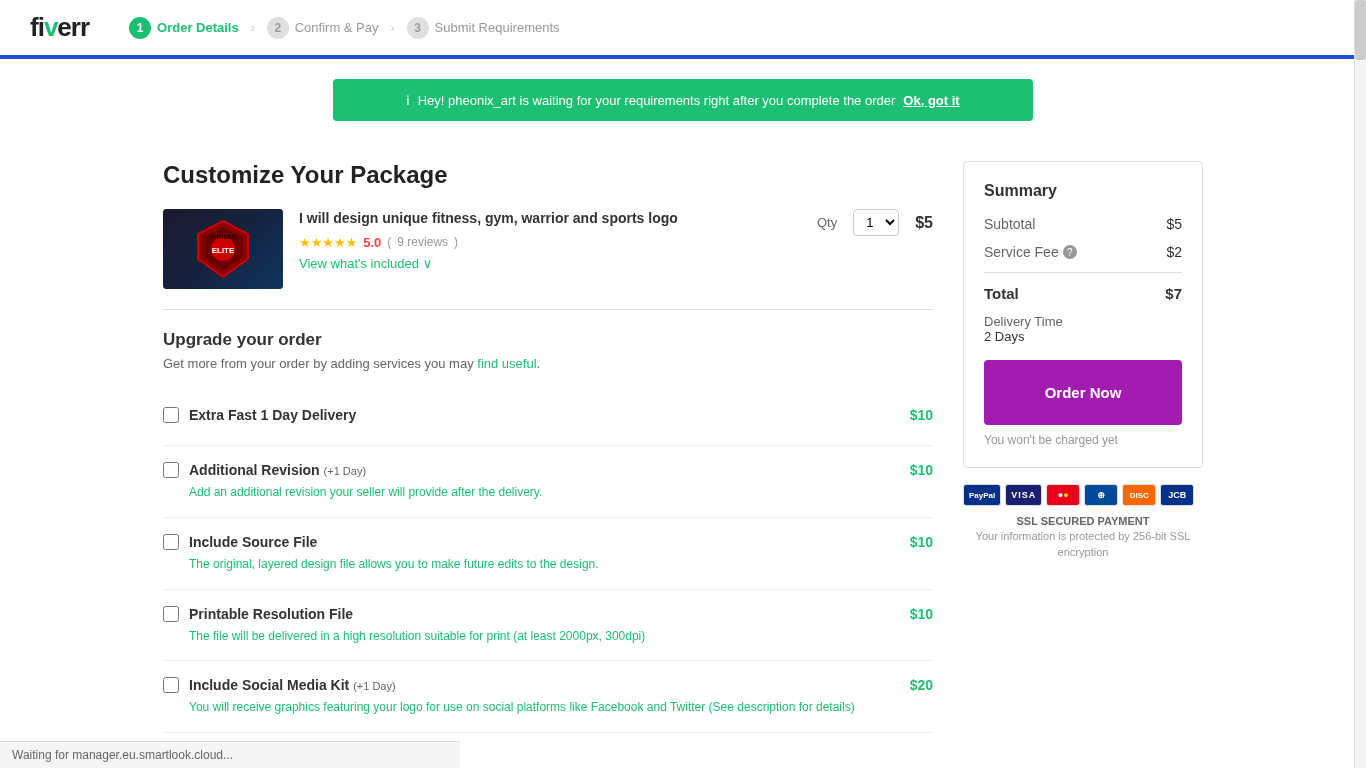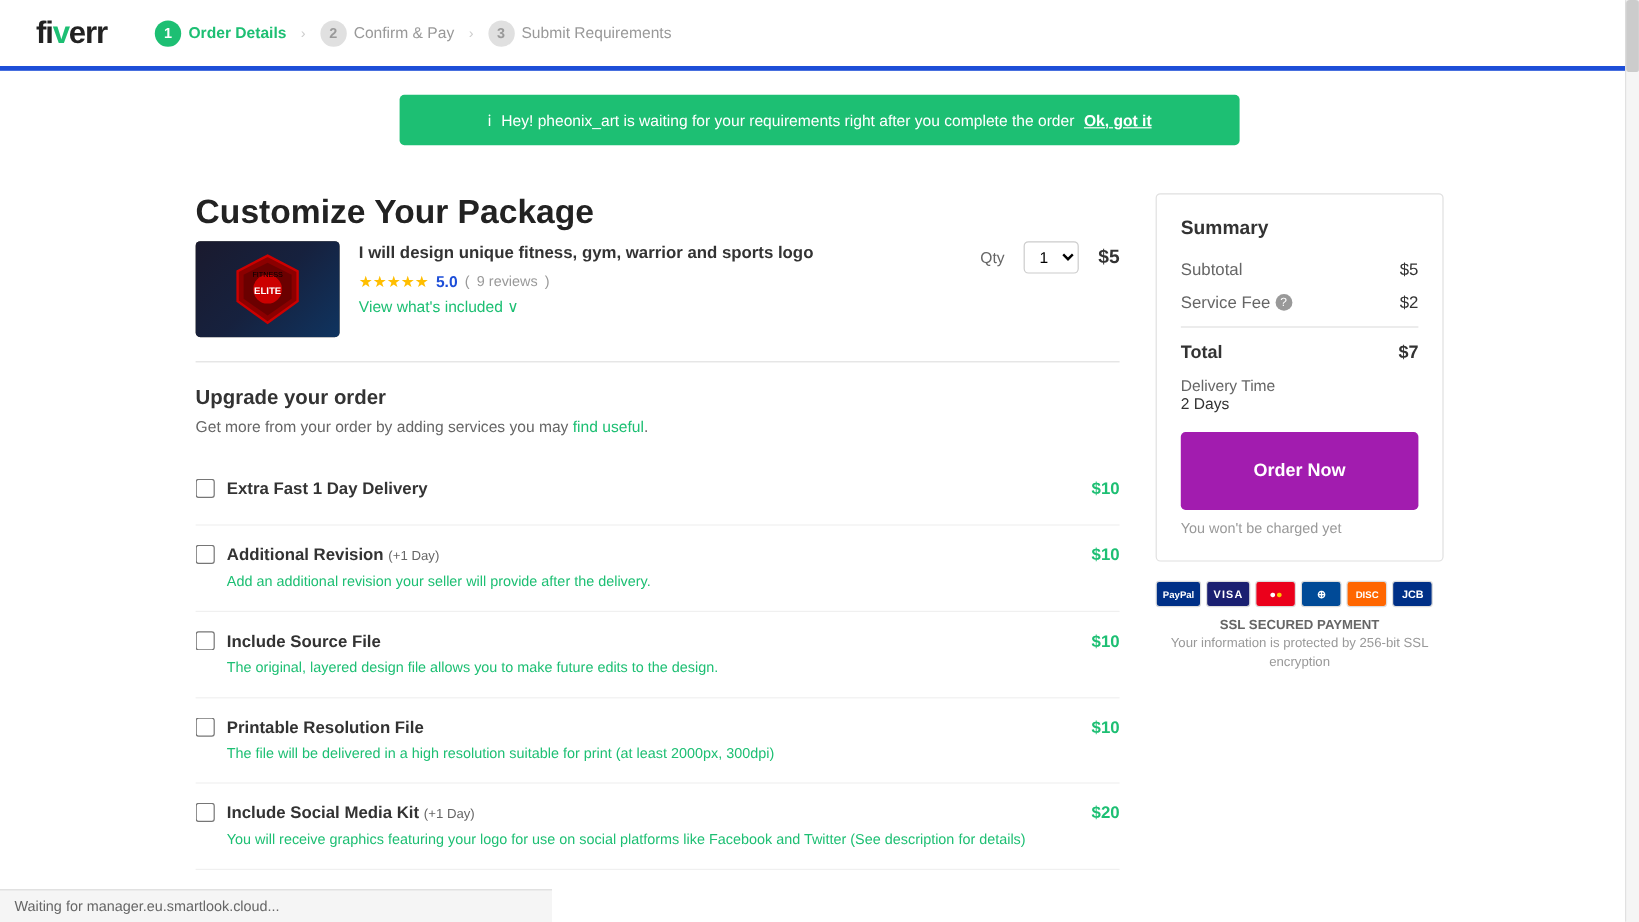--- a/index.html
+++ b/index.html
@@ -93,24 +93,24 @@
       display: flex;
       gap: 30px;
     }
 
     .left-column {
       flex: 1;
     }
 
     
     .page-title {
-      font-size: 28px;
+      font-size: 24px;
       font-weight: 700;
       color: #222;
-      margin-bottom: 8px;
+      margin-bottom: 20px;
     }
 
     
     .product-card {
       display: flex;
       align-items: flex-start;
       gap: 16px;
       padding-bottom: 20px;
       border-bottom: 1px solid #e0e0e0;
       margin-bottom: 20px;
@@ -147,21 +147,21 @@
       font-weight: 600;
       color: #333;
       margin-bottom: 6px;
       line-height: 1.4;
     }
     .stars {
       color: #ffbe00;
       font-size: 13px;
     }
     .rating-text {
-      color: #1d4ed8;
+      color: #ef4444;
       font-size: 13px;
       font-weight: 600;
     }
     .reviews-text {
       color: #999;
       font-size: 12px;
     }
     .view-included {
       color: #1dbf73;
       font-size: 13px;

